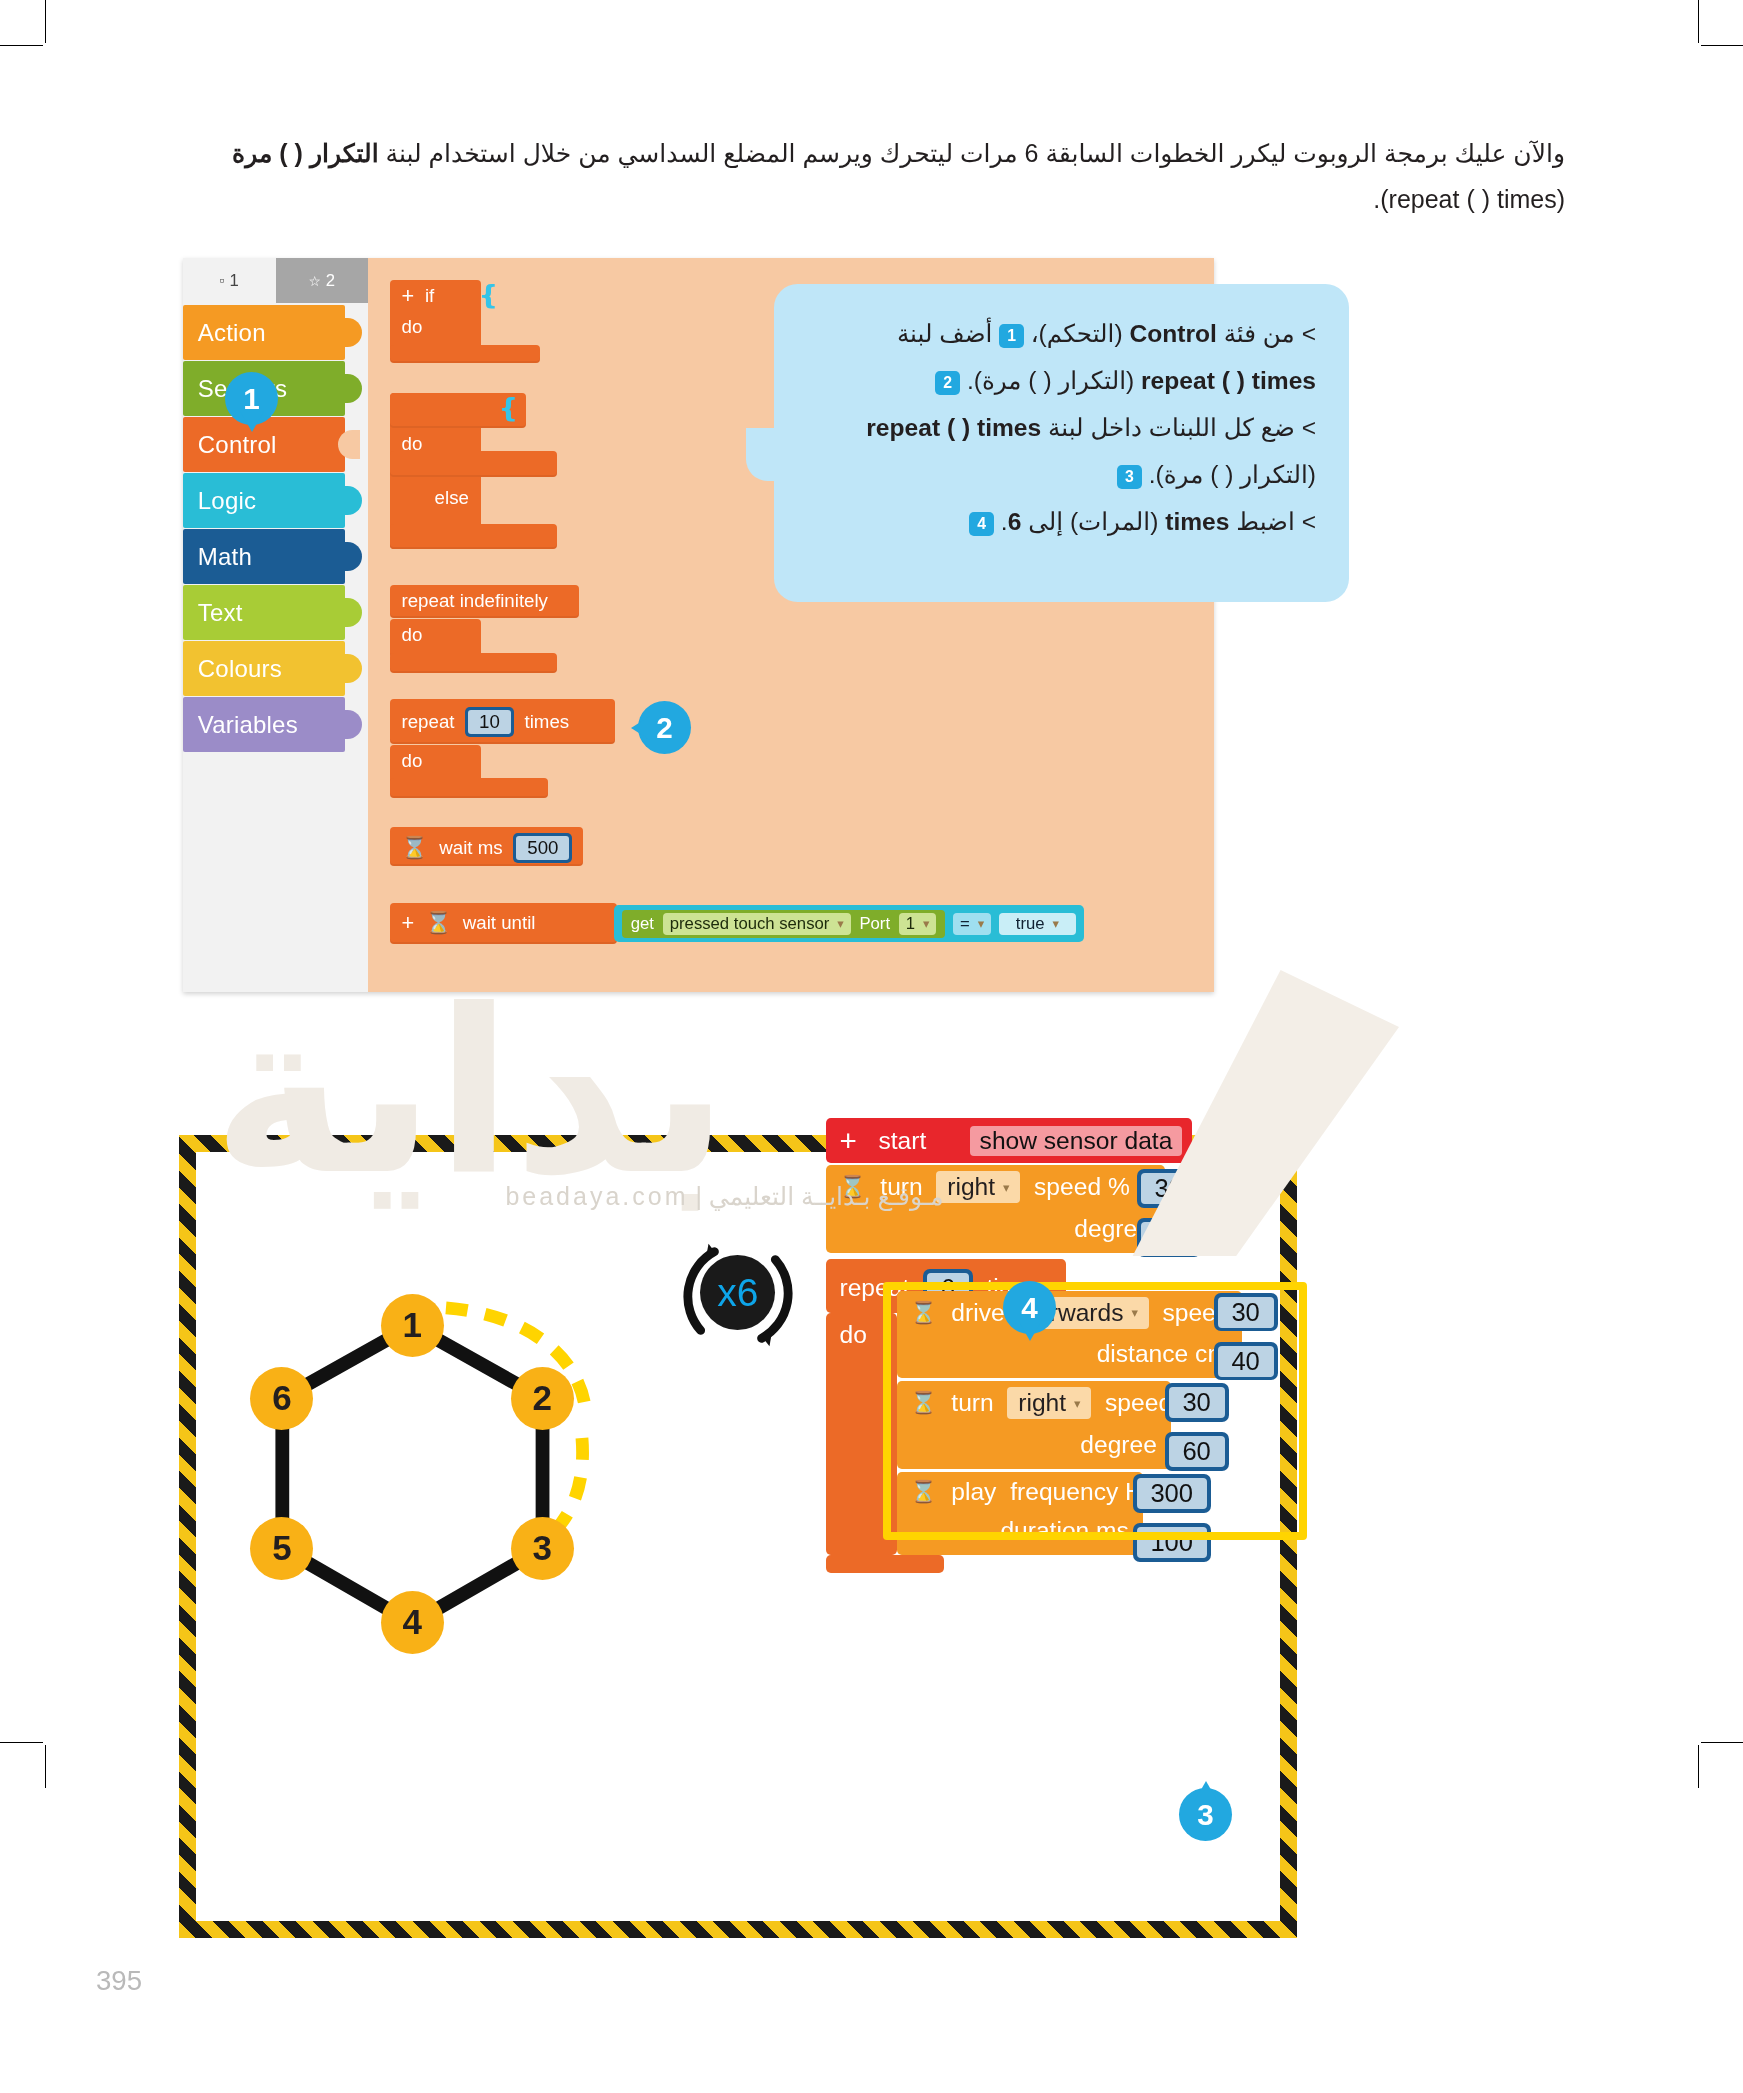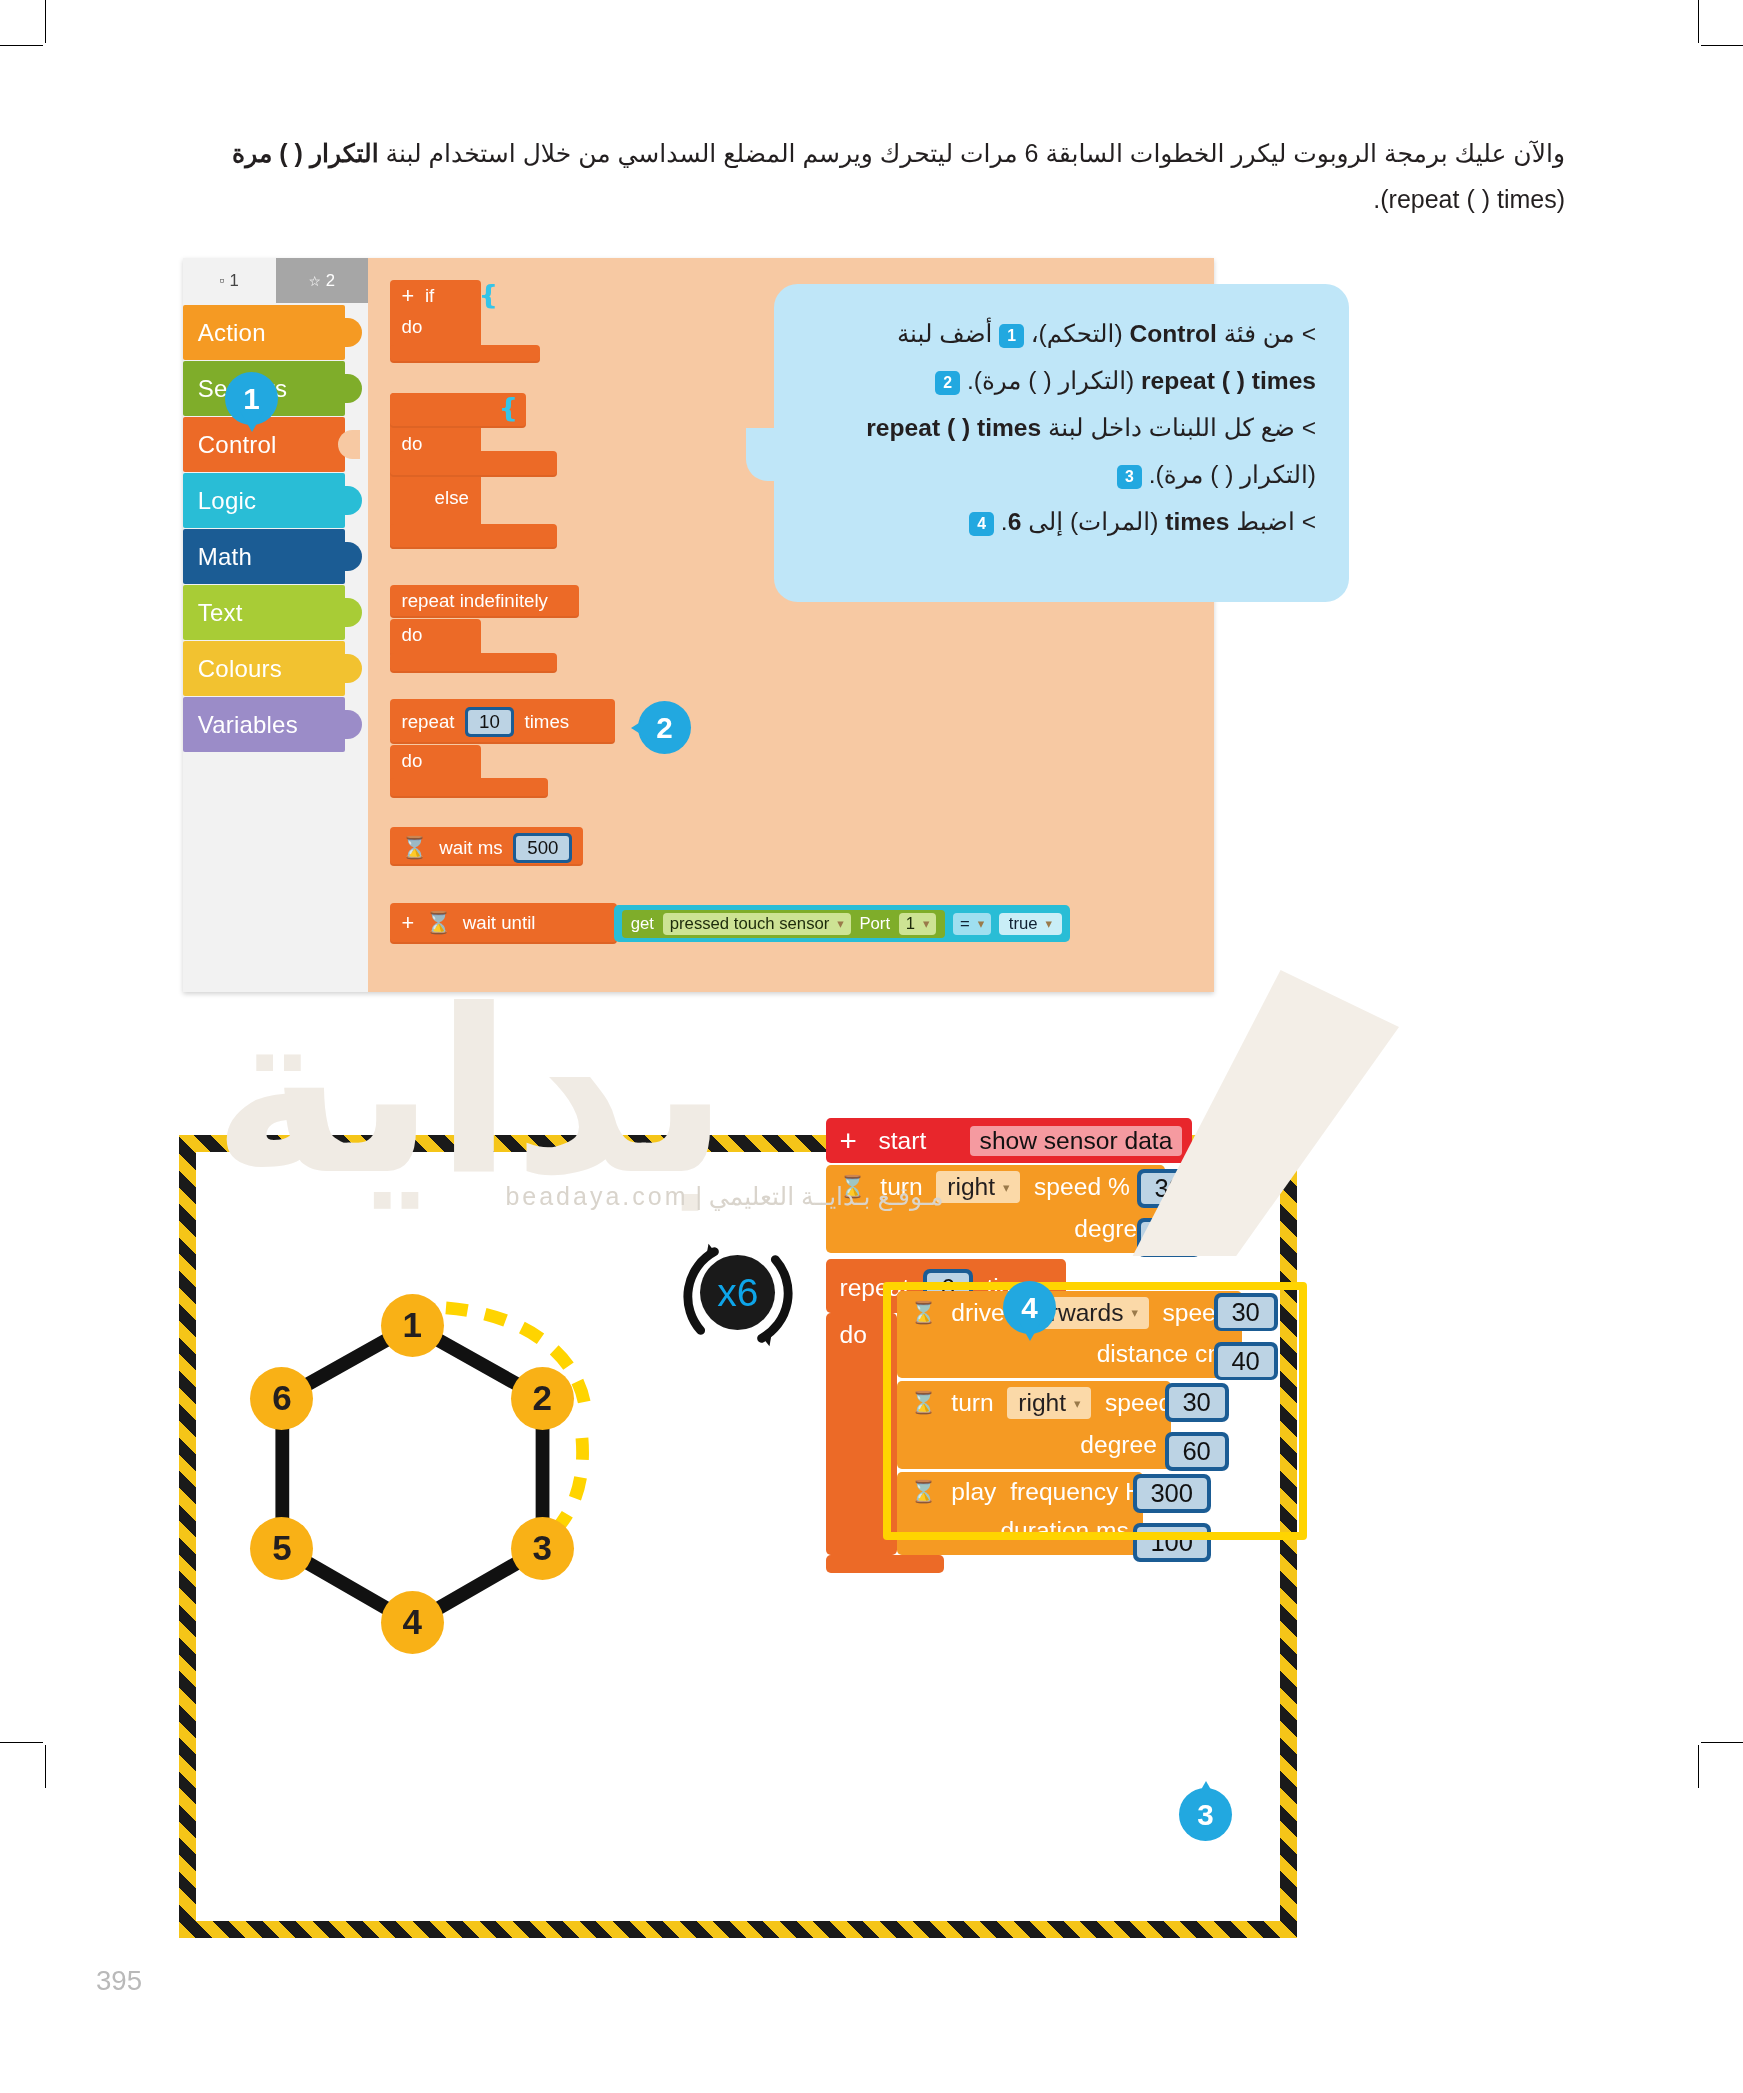--- a/index.html
+++ b/index.html
@@ -297,21 +297,21 @@
           <span>Port</span>
           <span class="drop" style="background:#cde394; color:#1d2b0b; font-size:16.7px; padding:1px 6.9px;">
             <span>1</span>
               <span class="caret">▾</span>
           </span>
         </div>
         <span class="drop" style="background:#9fdff0; color:#123; font-size:16.7px; padding:1px 6.9px;">
           <span>=</span>
             <span class="caret">▾</span>
         </span>
-        <span class="drop" style="background:#c9eef7; color:#123; font-size:16.7px; padding:1px 10px;">
+        <span class="drop" style="background:#c9eef7; color:#123; font-size:16.7px; padding:1px 17px;">
           <span>true</span>
             <span class="caret">▾</span>
         </span>
       </div>
 
     </div>
   </div>
 
   <div class="pin down" style="left:225px; top:372px;">
     <span>1</span>

